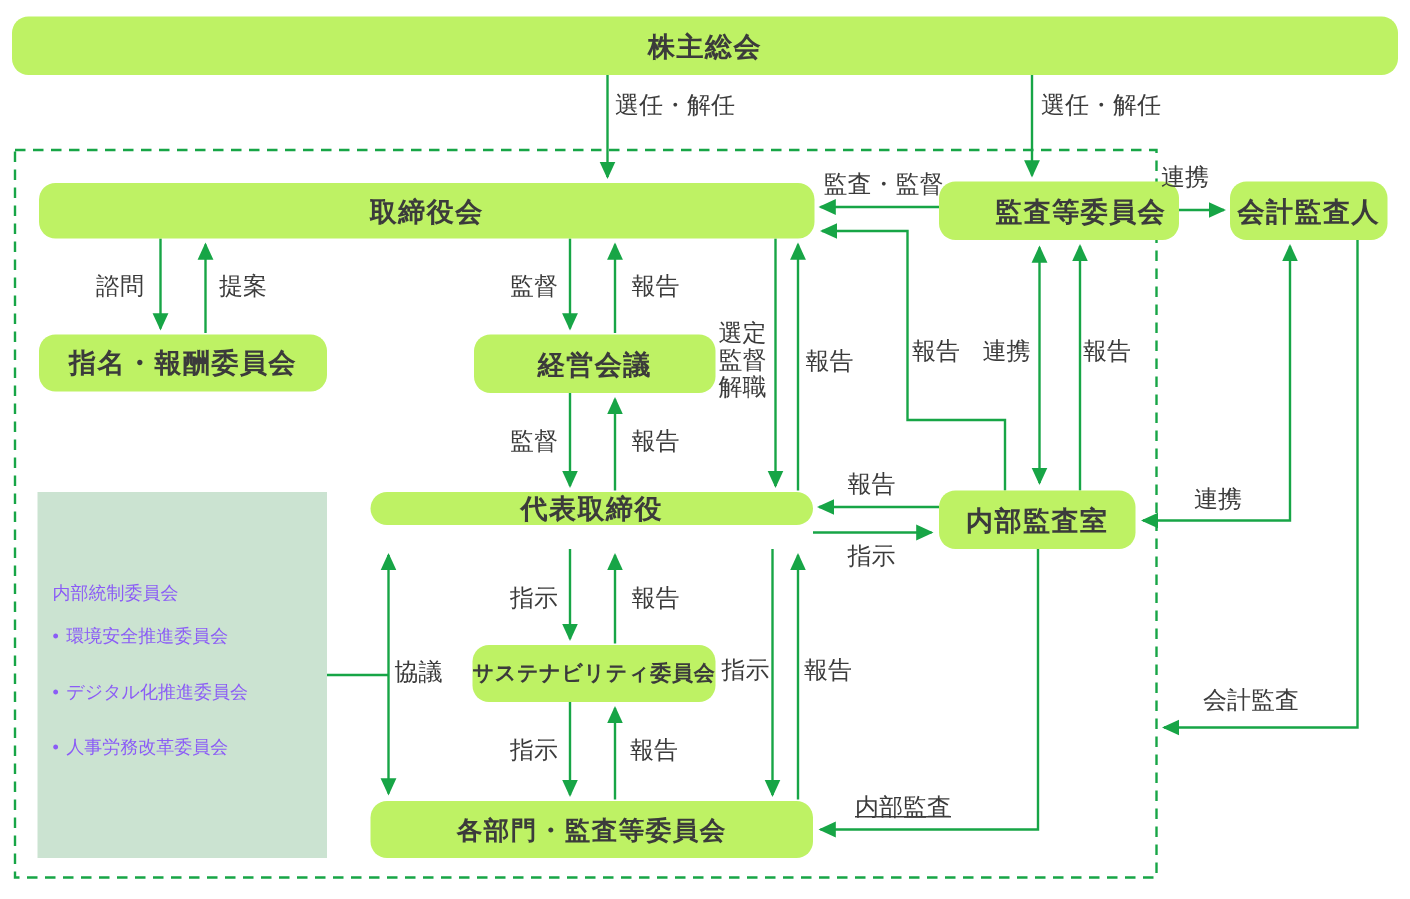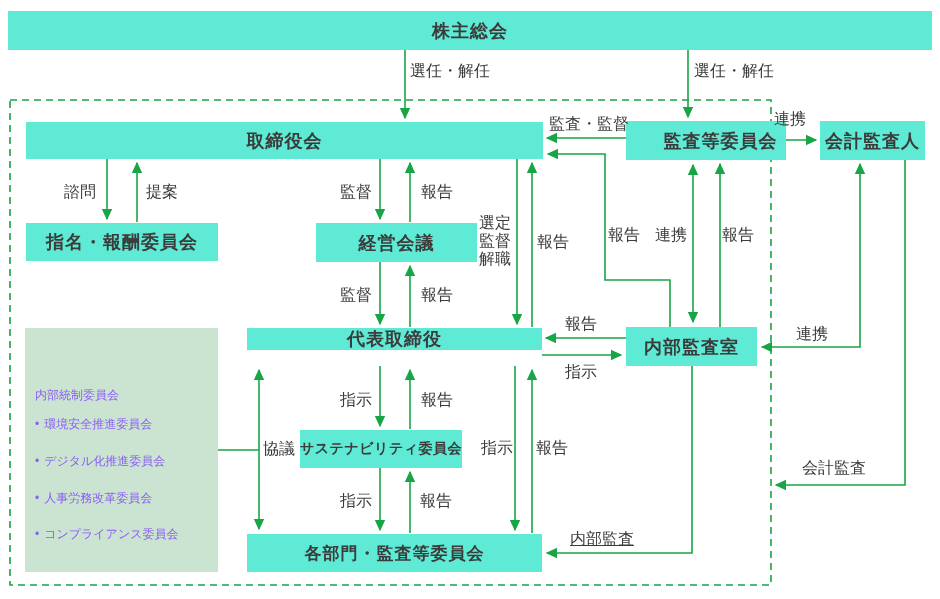--- a/index.html
+++ b/index.html
@@ -2,23 +2,23 @@
 <html><head>
 <meta charset="utf-8">
 <style>
   html,body{margin:0;padding:0;background:#ffffff;}
   #stage{
     position:relative;width:940px;height:599px;background:#ffffff;overflow:hidden;
     font-family:"Liberation Sans","DejaVu Sans",sans-serif;color:#3b3b3b;
   }
   #lines{position:absolute;left:0;top:0;z-index:1;}
   .node{
-    position:absolute;z-index:2;background:#5eead4;
+    position:absolute;z-index:2;background:#bef264;
     display:flex;align-items:center;justify-content:center;
-    font-size:18px;font-weight:bold;letter-spacing:1px;white-space:nowrap;
+    font-size:18px;font-weight:bold;letter-spacing:1px;white-space:nowrap;border-radius:11px;
   }
   .node.small{font-size:14px;letter-spacing:0.5px;}
   .lbl{
     position:absolute;z-index:3;font-size:16px;line-height:17px;white-space:nowrap;
     color:#3b3b3b;
   }
   .lbl.stack div{height:18px;line-height:18px;}
   #icbox{
     position:absolute;left:25px;top:328px;width:193px;height:244px;
     background:#cbe3d1;z-index:2;
@@ -71,29 +71,28 @@
   </svg>
 
   <div class="node" style="left:8px;top:11px;width:924px;height:39px;">株主総会</div>
   <div class="node" style="left:26px;top:122px;width:517px;height:37px;">取締役会</div>
   <div class="node" style="left:26px;top:223px;width:192px;height:38px;">指名・報酬委員会</div>
   <div class="node" style="left:316px;top:223px;width:161px;height:39px;">経営会議</div>
   <div class="node" style="left:626px;top:121px;width:131px;height:39px;padding-left:29px;">監査等委員会</div>
   <div class="node" style="left:820px;top:121px;width:105px;height:39px;font-family:Liberation Mono, monospace;">会計監査人</div>
   <div class="node" style="left:247px;top:328px;width:295px;height:22px;">代表取締役</div>
   <div class="node" style="left:626px;top:327px;width:131px;height:39px;">内部監査室</div>
-  <div class="node small" style="left:300px;top:430px;width:162px;height:38px;">サステナビリティ委員会</div>
+  <div class="node small" style="left:315px;top:430px;width:162px;height:38px;">サステナビリティ委員会</div>
   <div class="node" style="left:247px;top:534px;width:295px;height:38px;font-size:17px;">各部門・監査等委員会</div>
 
   <div id="icbox"></div>
   <div class="ic-text" style="left:35px;top:387px;">内部統制委員会</div>
   <div class="ic-text ic-item" style="left:35px;top:416px;">環境安全推進委員会</div>
   <div class="ic-text ic-item" style="left:35px;top:453px;">デジタル化推進委員会</div>
   <div class="ic-text ic-item" style="left:35px;top:490px;">人事労務改革委員会</div>
-  <div class="ic-text ic-item" style="left:35px;top:526px;">コンプライアンス委員会</div>
 
   <div class="lbl" style="left:410px;top:62px;">選任・解任</div>
   <div class="lbl" style="left:694px;top:62px;">選任・解任</div>
   <div class="lbl" style="left:64px;top:183px;">諮問</div>
   <div class="lbl" style="left:146px;top:183px;">提案</div>
   <div class="lbl" style="left:340px;top:183px;">監督</div>
   <div class="lbl" style="left:421px;top:183px;">報告</div>
   <div class="lbl" style="left:549px;top:115px;">監査・監督</div>
   <div class="lbl" style="left:774px;top:110px;">連携</div>
   <div class="lbl stack" style="left:479px;top:214px;">

